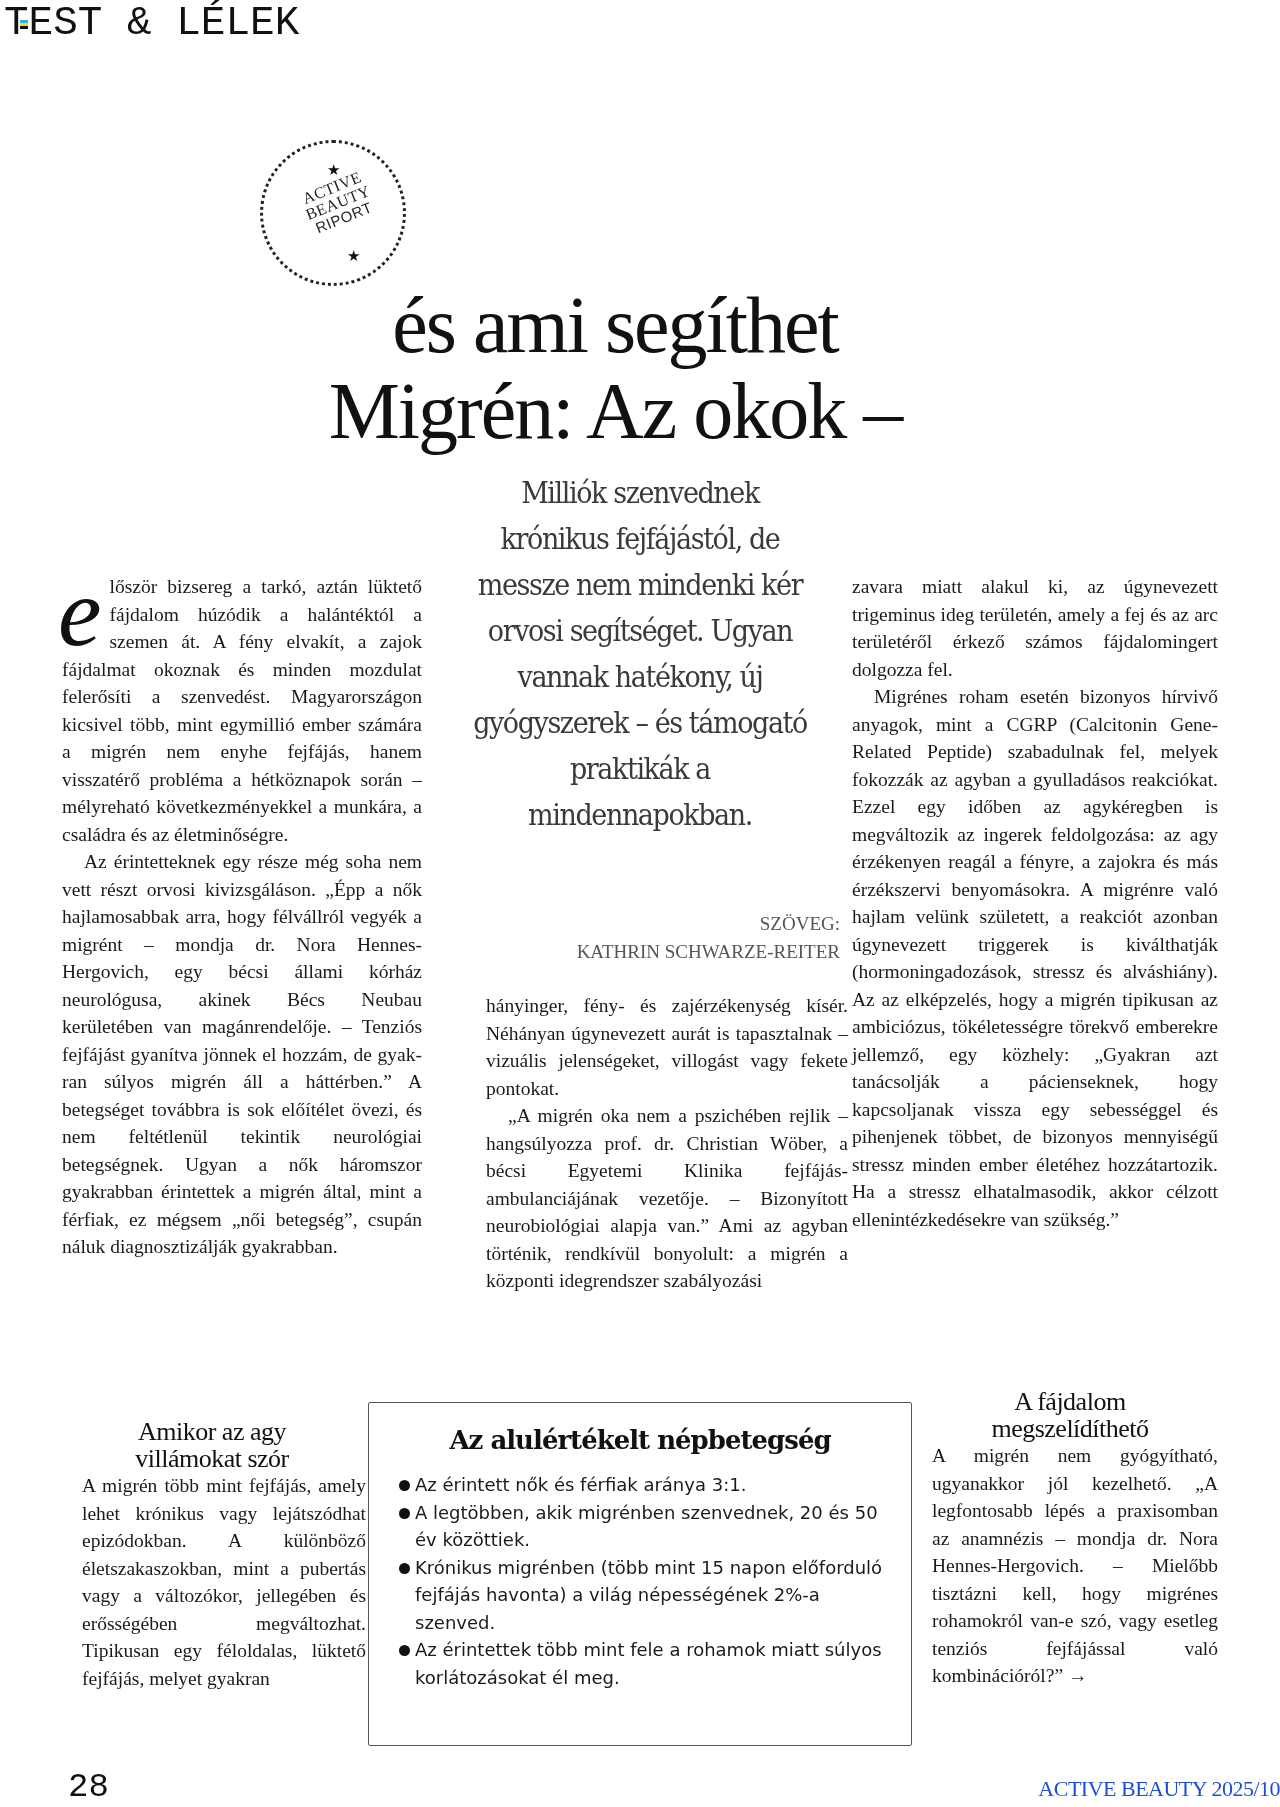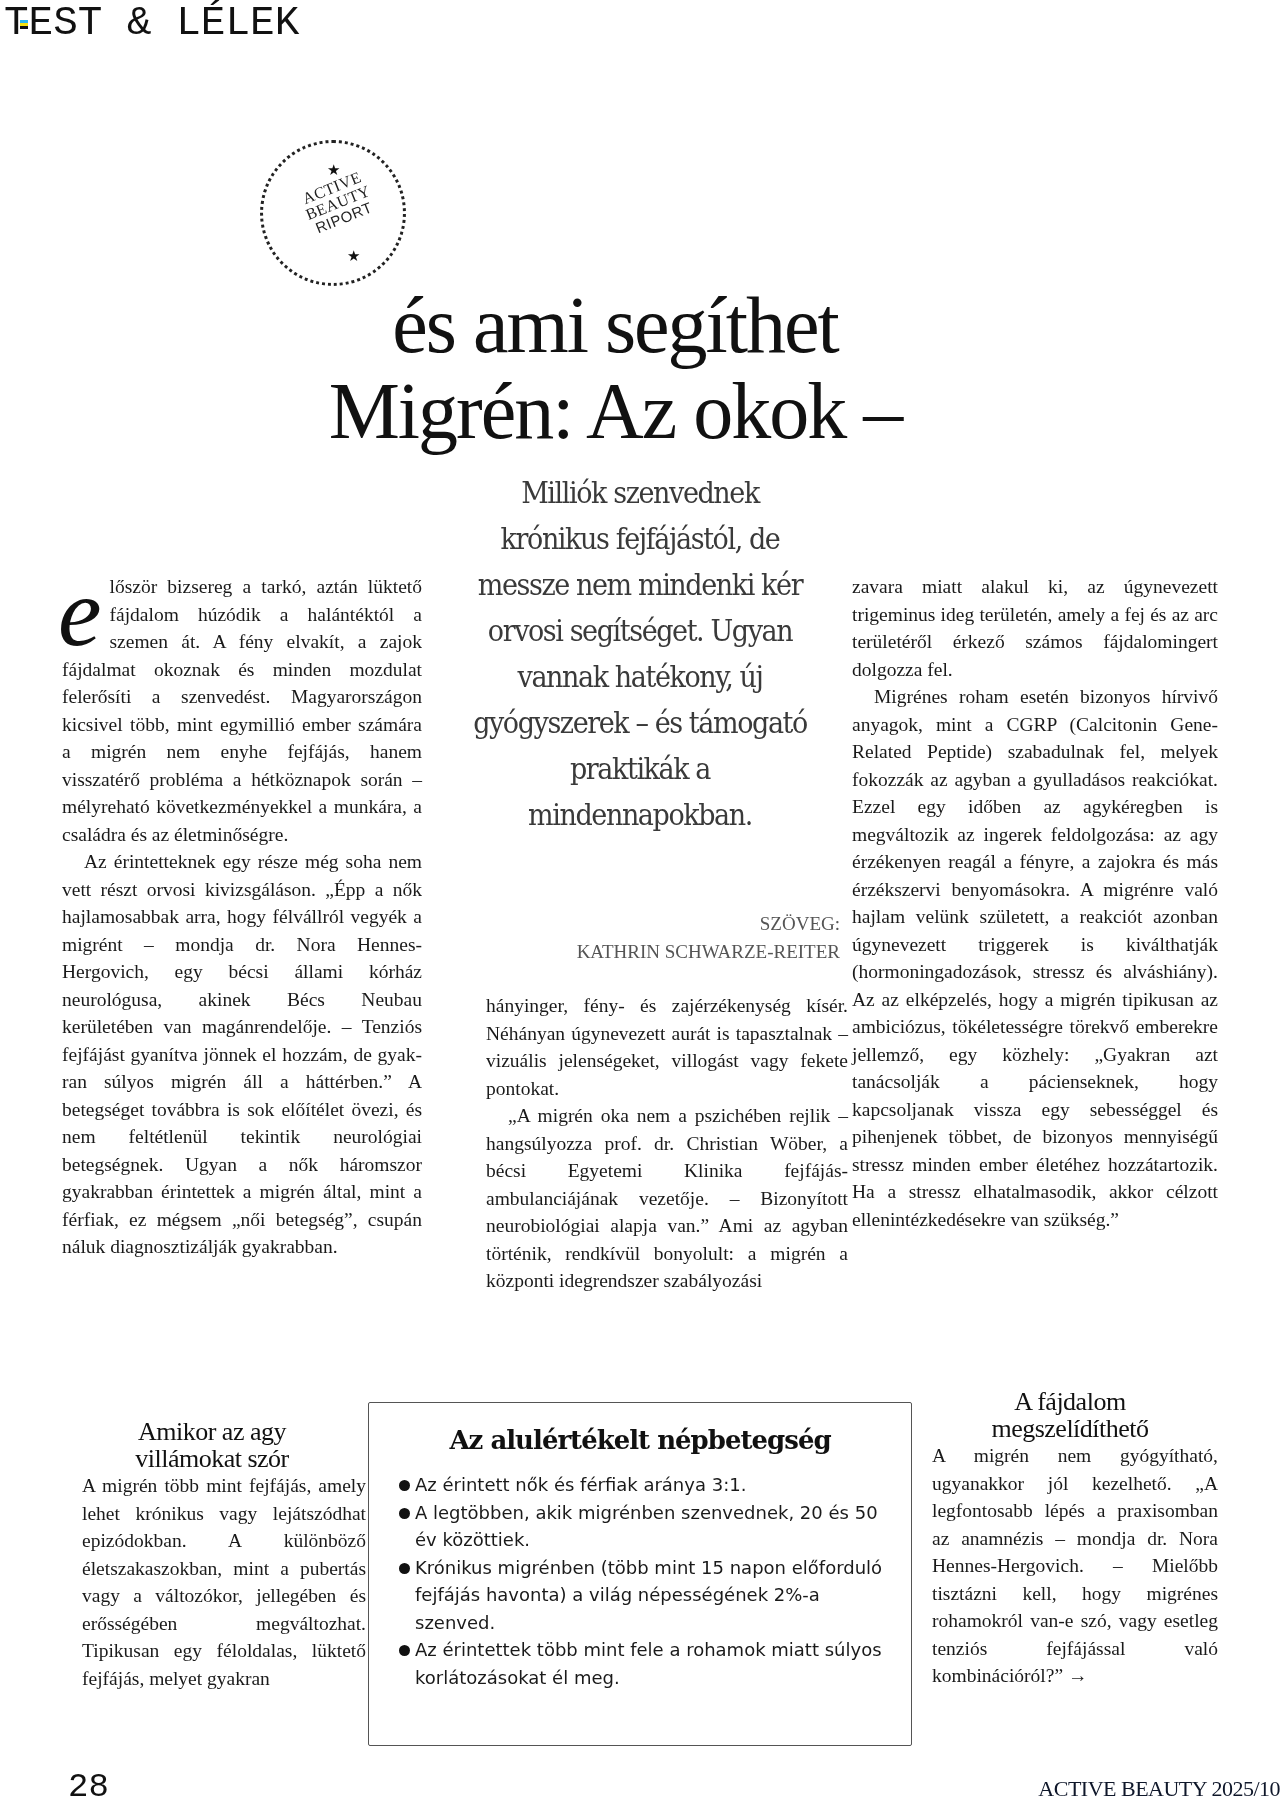--- a/index.html
+++ b/index.html
@@ -79,21 +79,21 @@
   .infobox ul {
     position: absolute; left: 28px; top: 68px; width: 500px; list-style: none;
     font-family: "DejaVu Sans", sans-serif; font-size: 18px; line-height: 27.5px; color: #1a1a1a;
   }
   .infobox li { position: relative; padding-left: 18px; }
   .infobox li .bullet {
     position: absolute; left: 2px; top: 9px; width: 11px; height: 11px; border-radius: 50%; background: #111;
   }
 
   .page-number { position: absolute; left: 68px; top: 1768px; font-family: Liberation Mono, monospace; font-size: 34px; color: #111; }
-  .footer-right { position: absolute; right: 0px; top: 1776px; font-family: "Liberation Serif", serif; font-size: 22px; color: #0f172a; letter-spacing: -0.5px; }
+  .footer-right { position: absolute; right: 0px; top: 1776px; font-family: "Liberation Serif", serif; font-size: 22px; color: #1d4ed8; letter-spacing: -0.5px; }
 </style>
 </head>
 <body>
 
 <div class="section-label">TEST &amp; LÉLEK</div>
 <div class="reg-mark">
   <span style="background:#2bb6f0"></span>
   <span style="background:#f6e20f"></span>
   <span style="background:#111"></span>
 </div>

